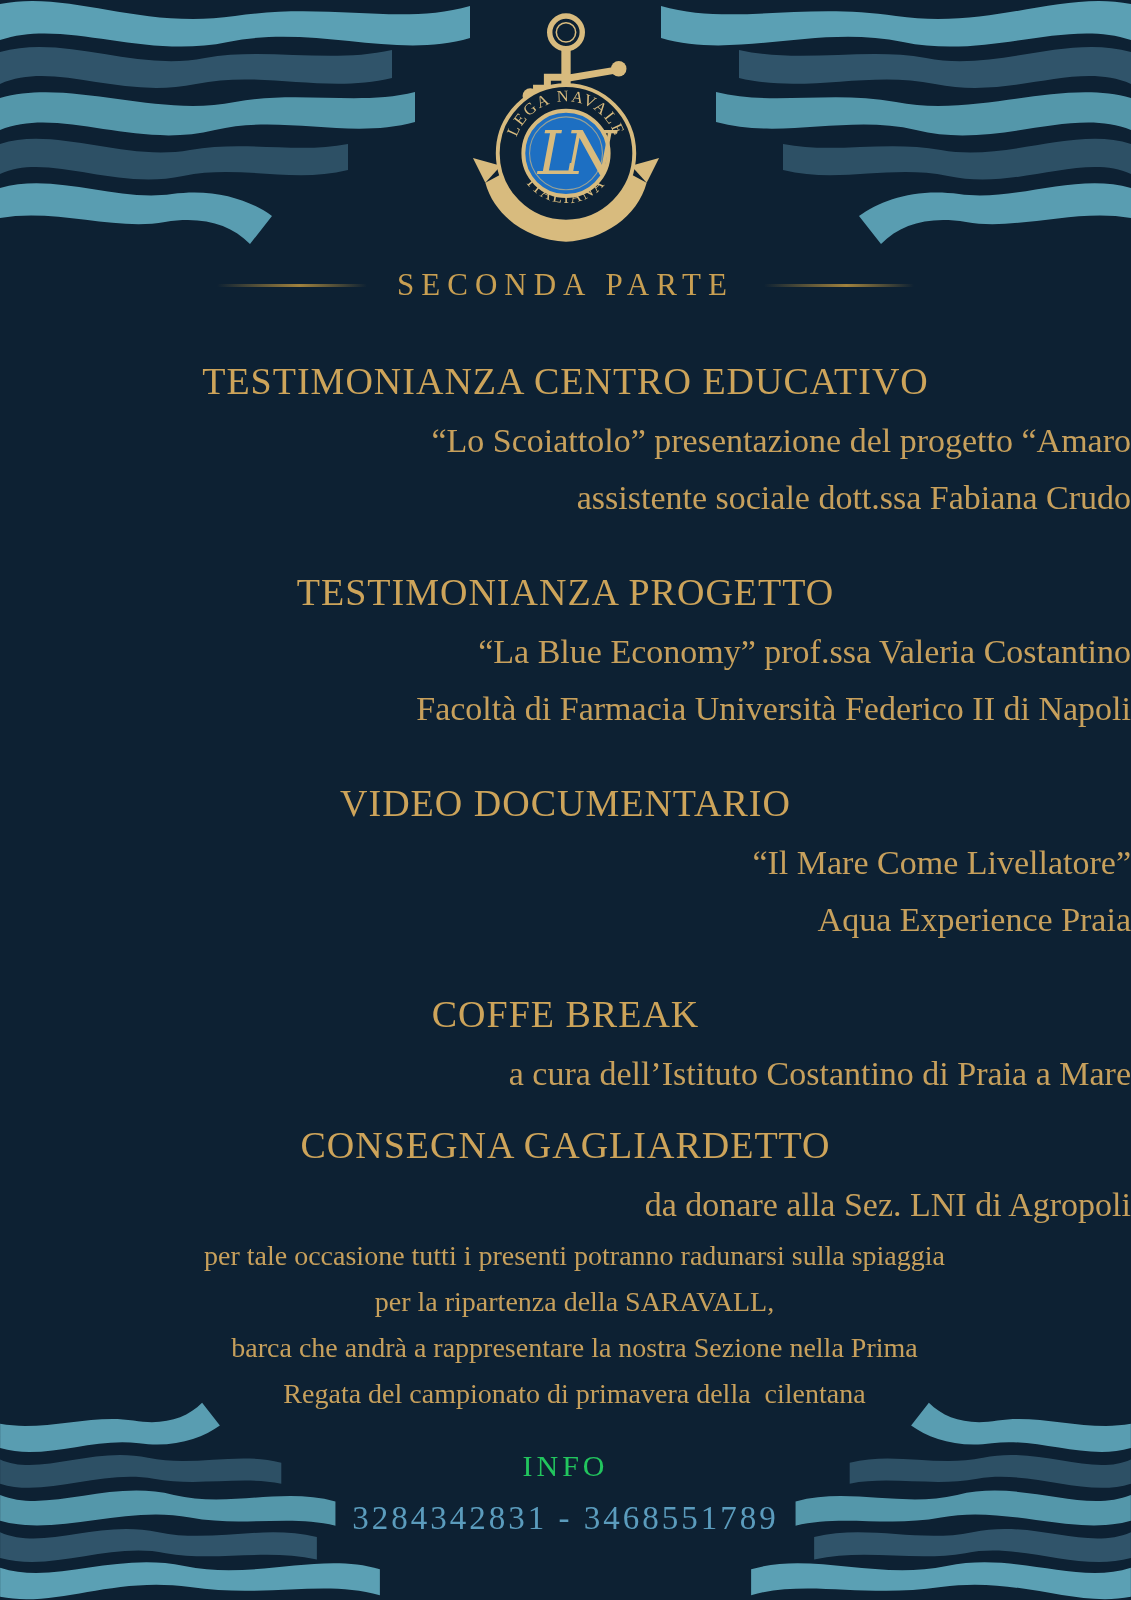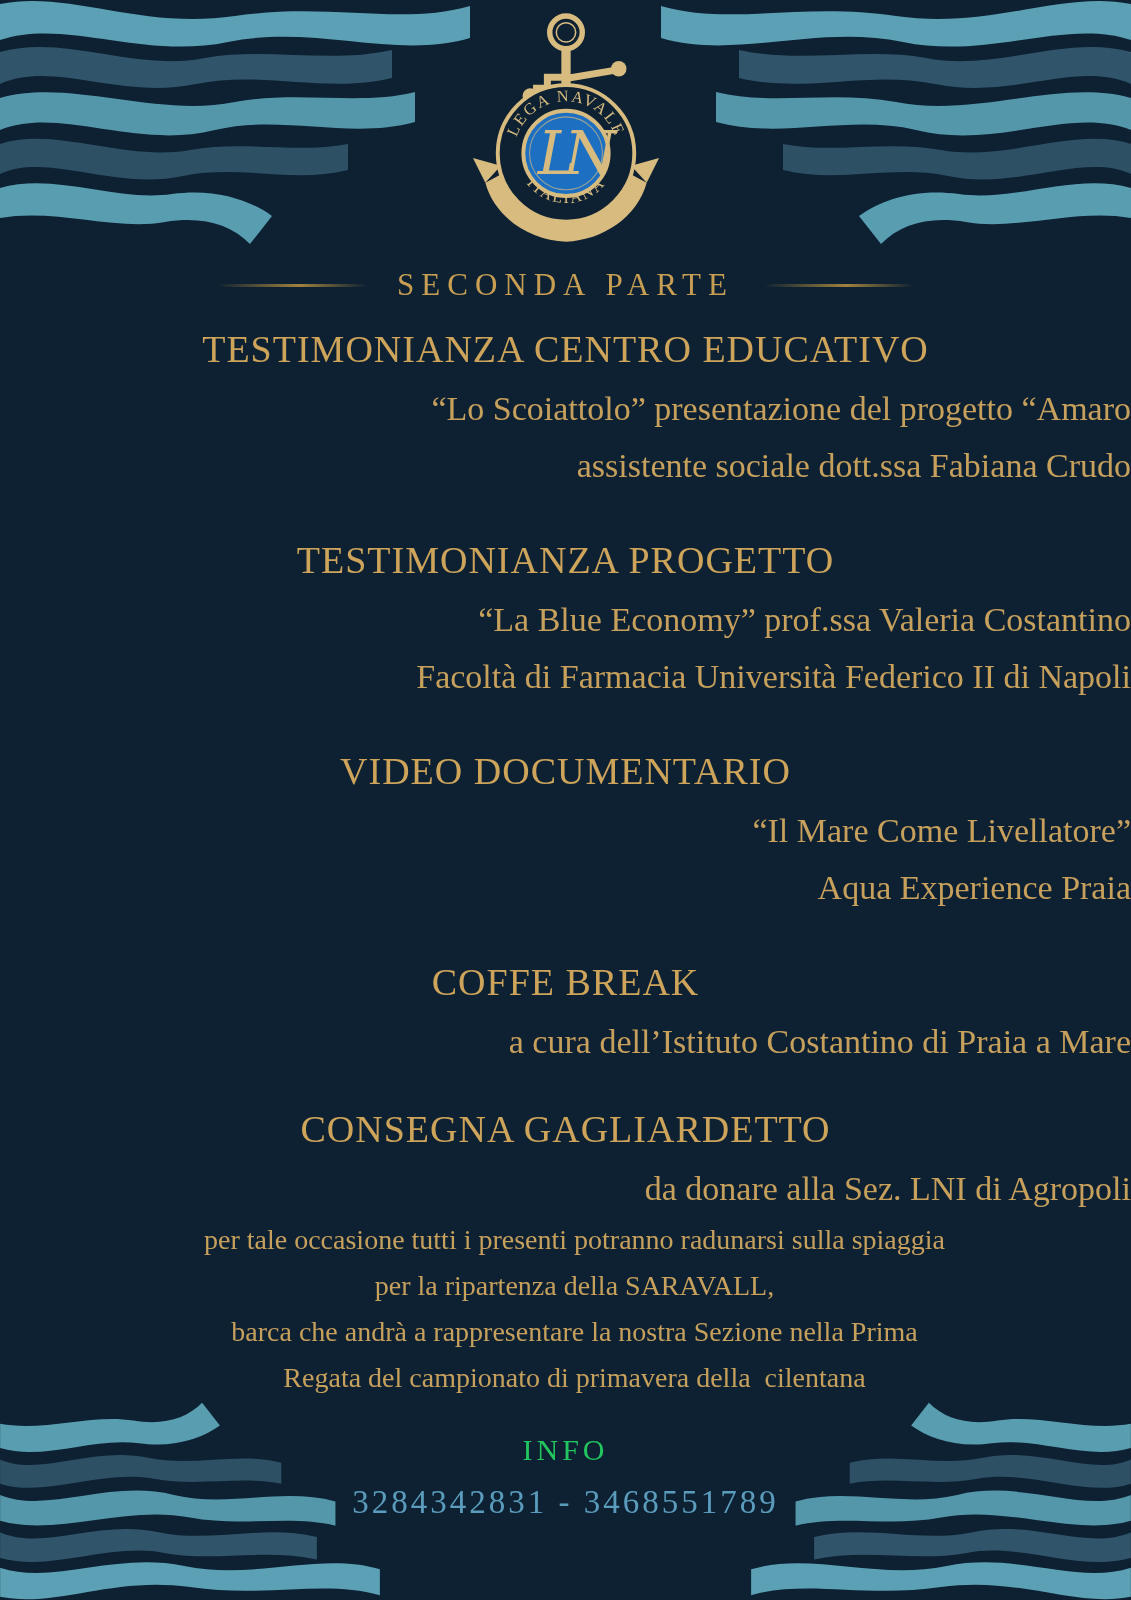--- a/index.html
+++ b/index.html
@@ -30,22 +30,22 @@
   .rule{
     width:150px;height:3px;border-radius:2px;margin:0 30px;
     background:linear-gradient(90deg, rgba(176,140,62,0), rgba(176,140,62,0.9) 55%, rgba(176,140,62,0));
   }
   .section-header{
     font-size:31px;font-weight:normal;margin:0;
     letter-spacing:7px;color:#c89f52;
   }
   
   .block{margin-top:43px;}
-  .block.first{margin-top:20px;}
-  .block.last{margin-top:36px;}
+  .block.first{margin-top:52px;}
+  .block.last{margin-top:20px;}
   .title{
     font-size:38px;font-weight:normal;margin:0 0 8px 0;
     line-height:46px;letter-spacing:1px;color:#cda45a;
   }
   .line{font-size:34px;line-height:57px;color:#c7a05c;white-space:pre-wrap;text-align:right;}
   .small-line{font-size:28px;line-height:46px;color:#c7a05c;white-space:pre-wrap;padding-left:18px;}
   
   .info{margin-top:29px;}
   .info-label{font-size:30px;letter-spacing:4px;line-height:40px;color:#22c55e;}
   .info-phones{margin-top:8px;font-size:33px;letter-spacing:3px;line-height:48px;color:#5b9cbd;}

